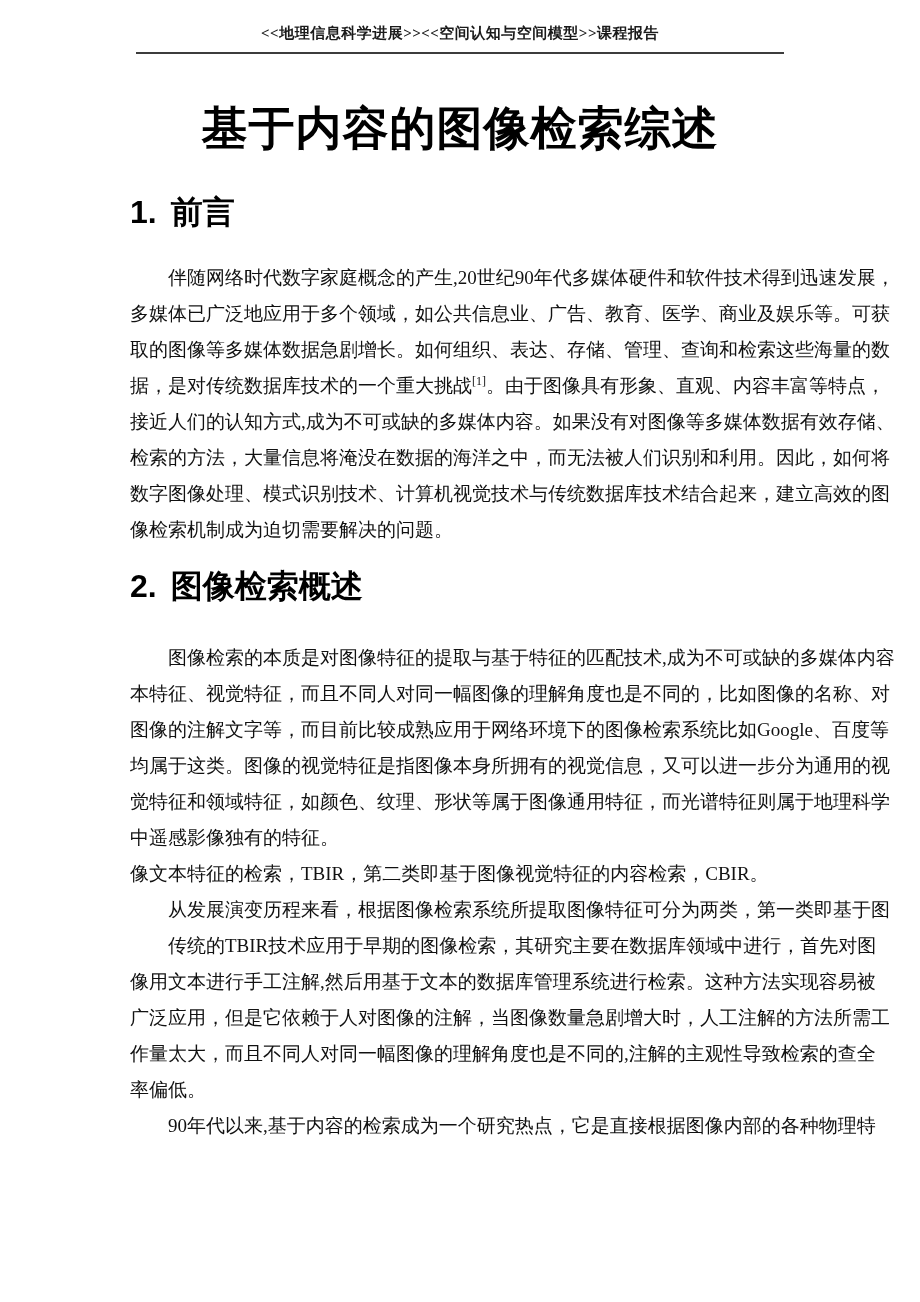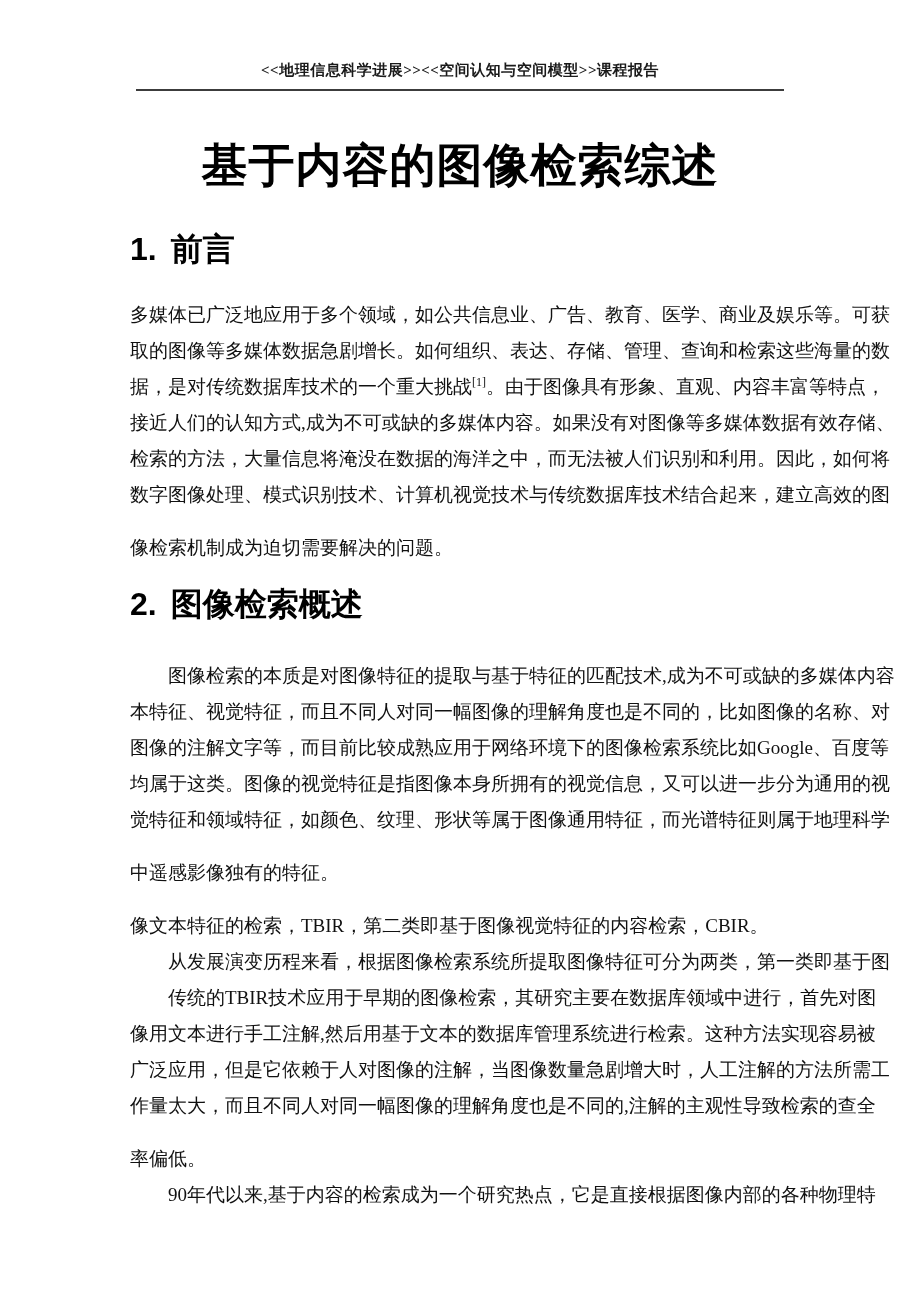--- a/index.html
+++ b/index.html
@@ -11,21 +11,21 @@
     position: relative;
     width: 920px;
     height: 1302px;
     background: #ffffff;
     overflow: hidden;
     font-family: "Liberation Serif", "DejaVu Serif", serif;
     color: #111111;
   }
   
   .doc-header {
-    padding-top: 60px;
+    padding-top: 23px;
   }
   .doc-header-text {
     text-align: center;
     font-size: 15px;
     line-height: 20px;
     font-weight: 600;
     letter-spacing: 0.5px;
     color: #1a1a1a;
   }
   .doc-header-rule {
@@ -65,21 +65,21 @@
   .paragraph { margin: 0; }
   .para-line {
     font-size: 19px;
     line-height: 36px;
     white-space: nowrap;
     text-align: justify;
     text-align-last: justify;
     color: #111111;
   }
   .para-line.first { text-indent: 38px; }
-  .para-line.last  { text-align-last: left; margin-top: 17px; }
+  .para-line.last  { text-align-last: left; }
   .para-line sup {
     font-size: 12px;
     line-height: 0;
     vertical-align: super;
   }
 </style>
 </head>
 <body>
 
 <div class="page">
@@ -87,20 +87,21 @@
   <div class="doc-header">
     <div class="doc-header-text">&lt;&lt;地理信息科学进展&gt;&gt;&lt;&lt;空间认知与空间模型&gt;&gt;课程报告</div>
     <div class="doc-header-rule"></div>
   </div>
 
   <h1 class="doc-title">基于内容的图像检索综述</h1>
 
   <div class="content" id="doc-content">
       <h2 class="section-heading first-heading"><span class="heading-number">1.</span><span>前言</span></h2>
       <div class="paragraph">
+        <div class="para-line first">伴随网络时代数字家庭概念的产生,20世纪90年代多媒体硬件和软件技术得到迅速发展，</div>
         <div class="para-line">多媒体已广泛地应用于多个领域，如公共信息业、广告、教育、医学、商业及娱乐等。可获</div>
         <div class="para-line">取的图像等多媒体数据急剧增长。如何组织、表达、存储、管理、查询和检索这些海量的数</div>
         <div class="para-line">据，是对传统数据库技术的一个重大挑战<sup>[1]</sup>。由于图像具有形象、直观、内容丰富等特点，</div>
         <div class="para-line">接近人们的认知方式,成为不可或缺的多媒体内容。如果没有对图像等多媒体数据有效存储、</div>
         <div class="para-line">检索的方法，大量信息将淹没在数据的海洋之中，而无法被人们识别和利用。因此，如何将</div>
         <div class="para-line">数字图像处理、模式识别技术、计算机视觉技术与传统数据库技术结合起来，建立高效的图</div>
         <div class="para-line last">像检索机制成为迫切需要解决的问题。</div>
       </div>
       <h2 class="section-heading later-heading"><span class="heading-number">2.</span><span>图像检索概述</span></h2>
       <div class="paragraph">

